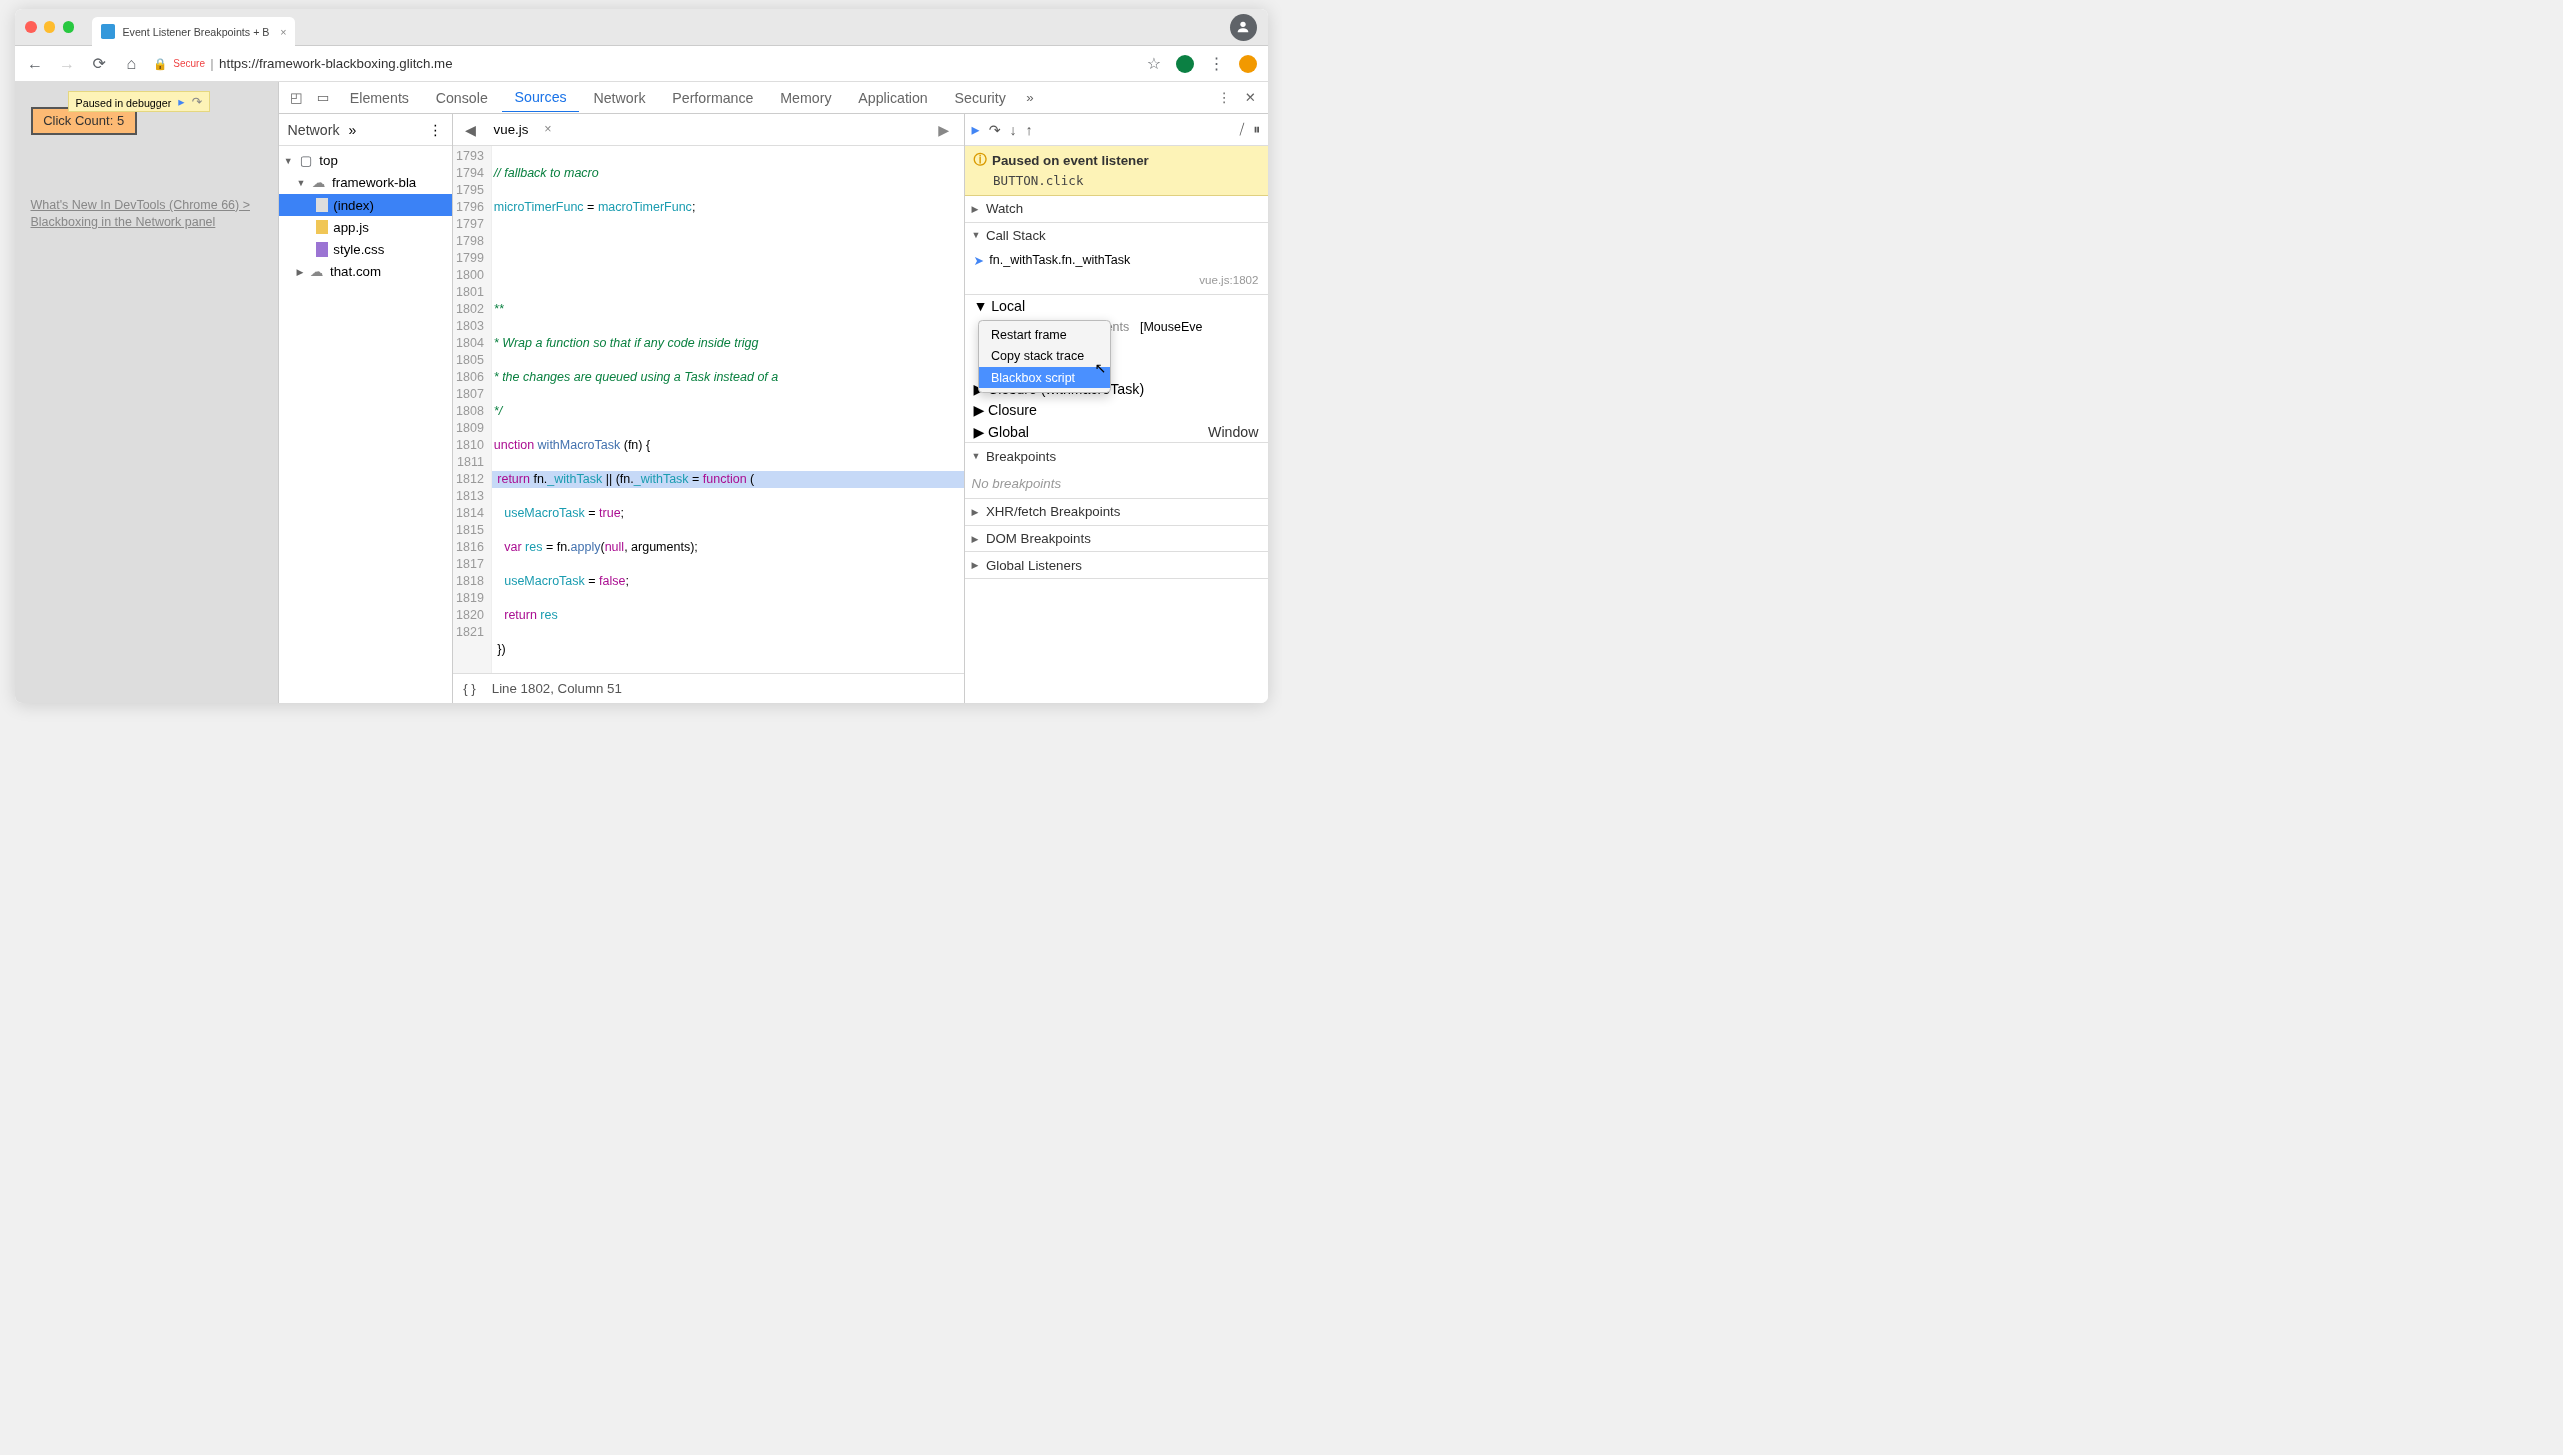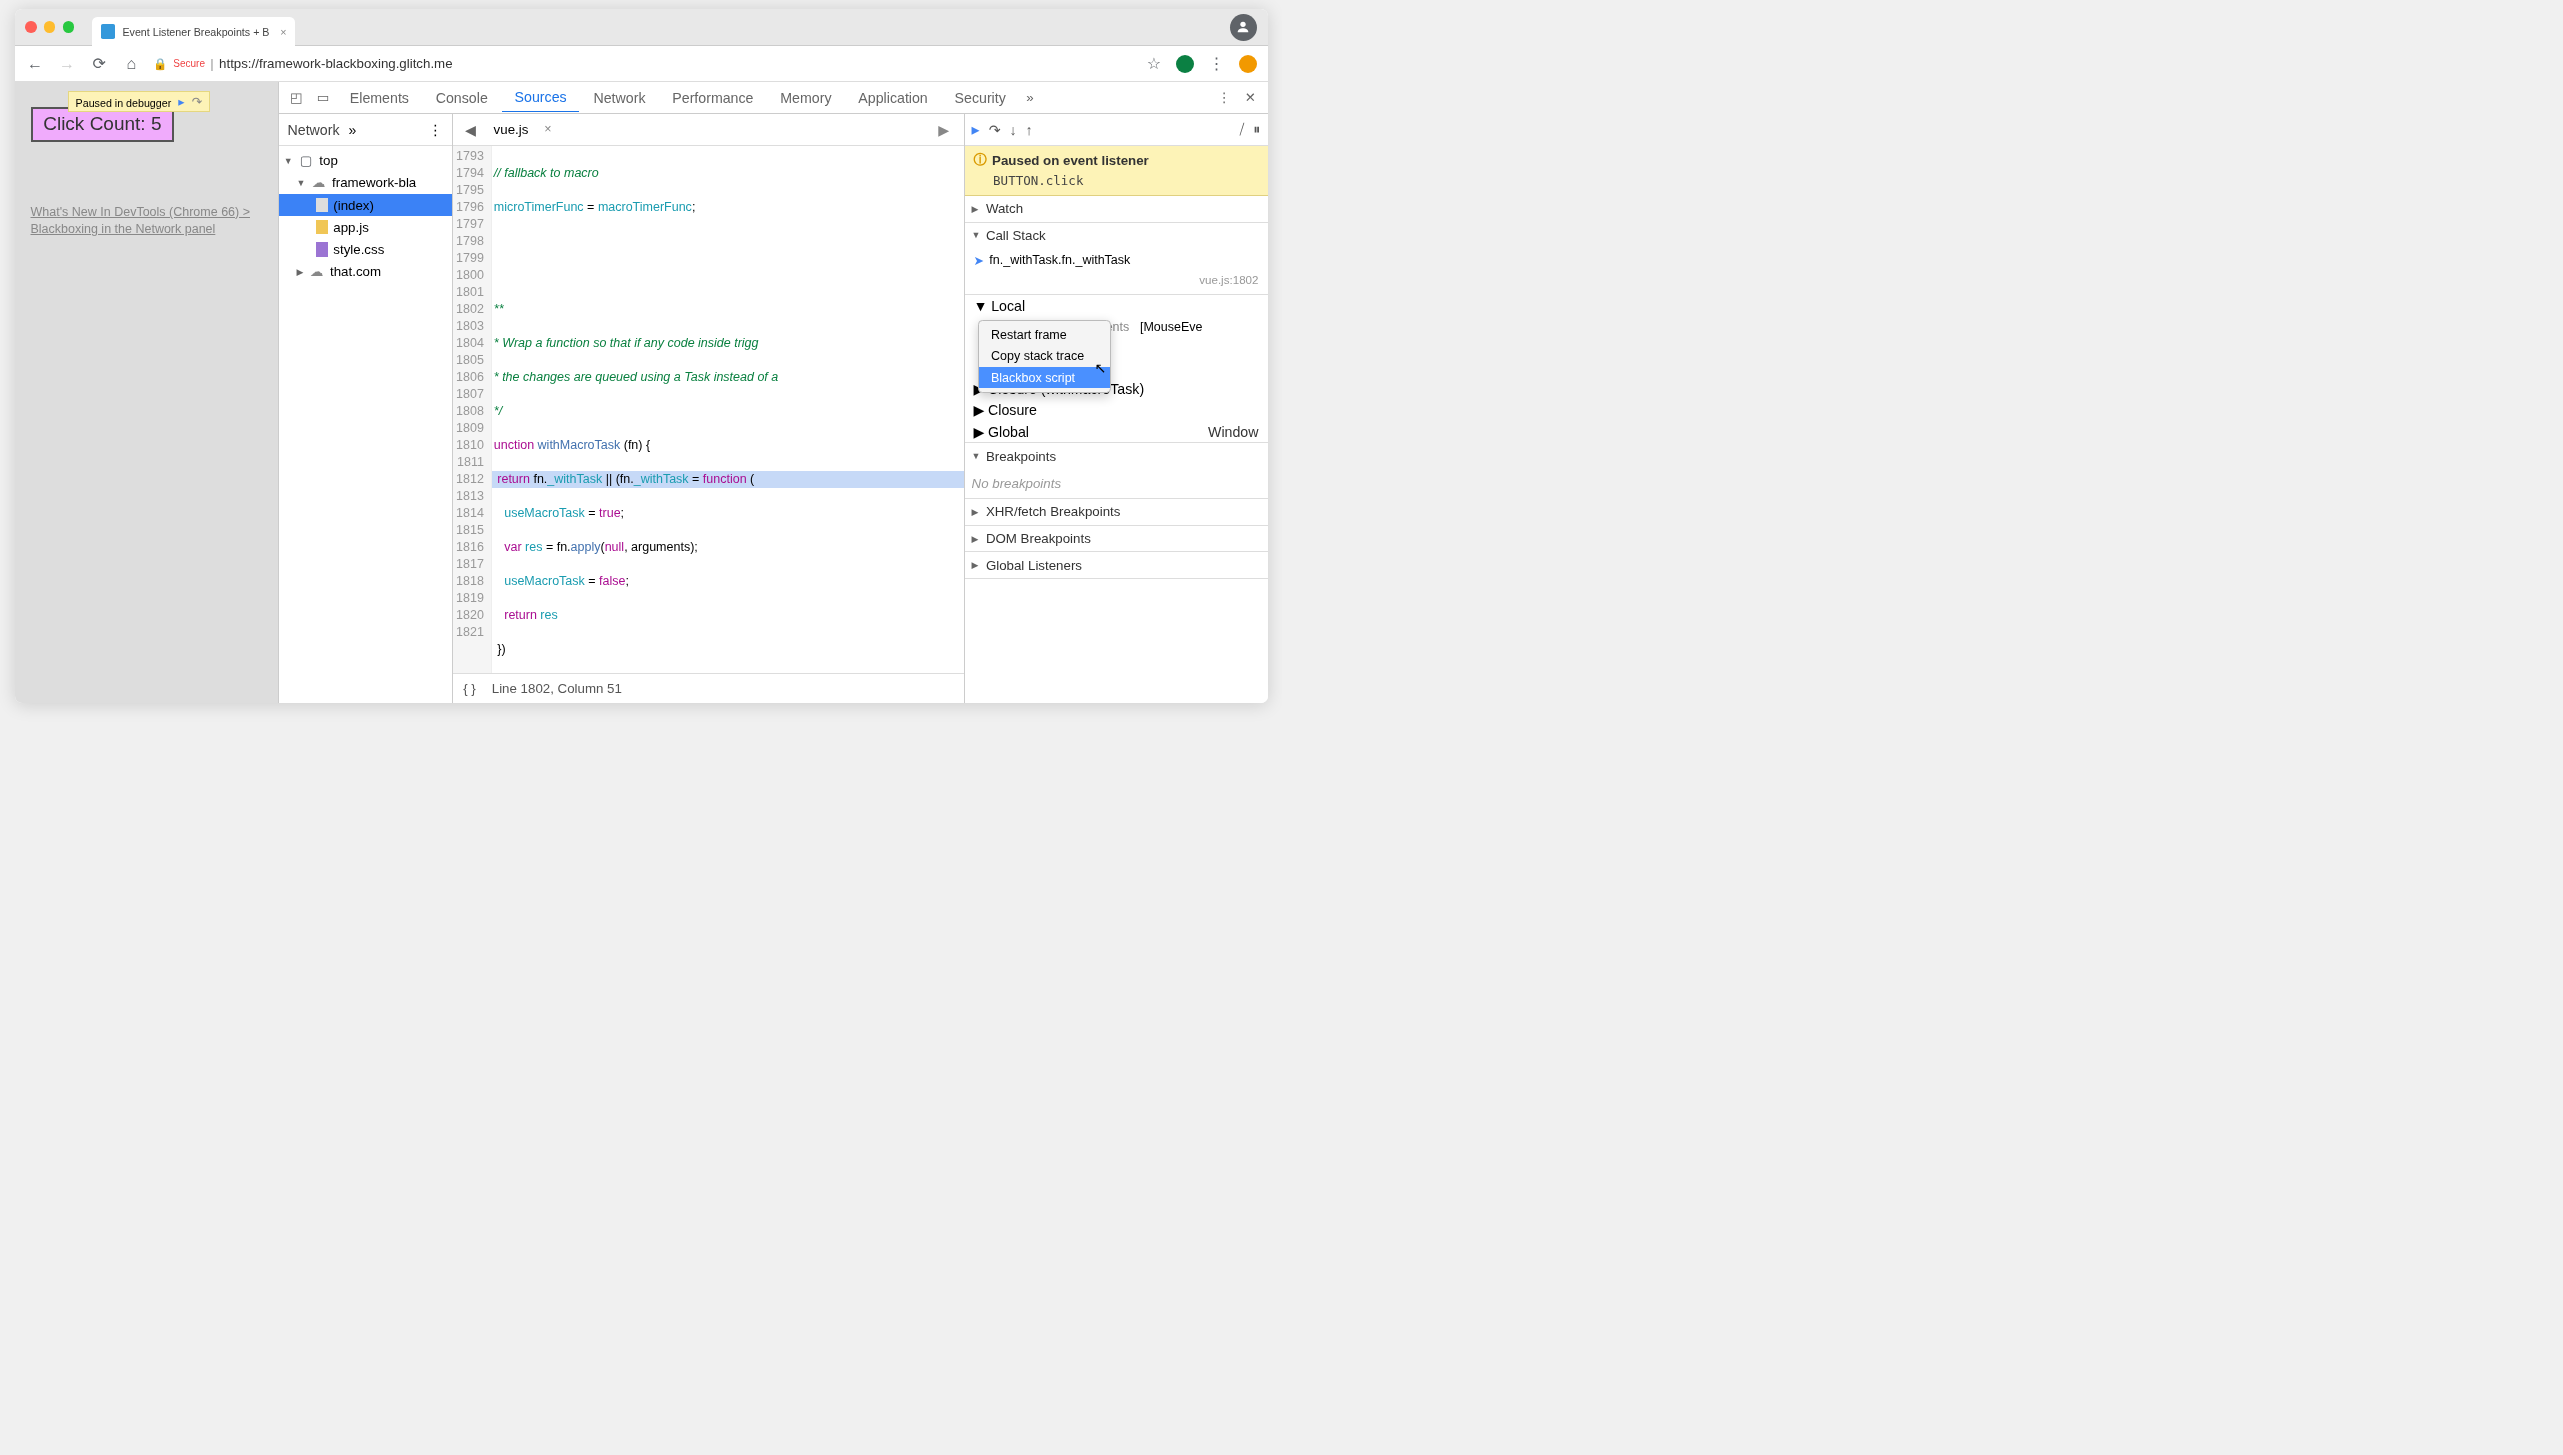--- a/index.html
+++ b/index.html
@@ -20,21 +20,21 @@
 .secure-lock{color:#0b8043;font-size:11.6px}
 .secure-text{color:#ef4444;font-size:10px}
 .url-sep{color:#999}
 .url-text{color:#333}
 .ext-icon{width:18px;height:18px;border-radius:50%}
 .main-area{flex:1;display:flex;overflow:hidden}
 .webpage{width:263px;background:#ddd;padding:25px 16px;position:relative;overflow:hidden}
 .dbg-overlay{position:absolute;top:9px;left:53px;background:#fdf3b7;border:0.9px solid #e5d780;padding:1.8px 7.1px;font-size:10.7px;display:flex;align-items:flex-end;gap:7.1px;z-index:2}
 .dbg-ctrl{color:#4285f4;font-size:12.5px}
 .page-title{color:#d1a7af;font-size:30px;font-weight:700;line-height:1.1;margin-bottom:30px}
-.click-btn{background:#f0abfc;border:2.7px solid #555;padding:4.4px 10.7px;font-size:19px;color:#333;display:inline-block}
+.click-btn{background:#fdba74;border:2.7px solid #555;padding:4.4px 10.7px;font-size:13px;color:#333;display:inline-block}
 .page-link{color:#888;font-size:12.5px;text-decoration:underline;margin-top:62px;line-height:1.4;display:block}
 .devtools{flex:1;display:flex;flex-direction:column;border-left:0.9px solid #ccc;background:#fff}
 .dt-tabs{height:32px;display:flex;align-items:center;border-bottom:0.9px solid #ccc;padding:0 5.3px;gap:1.8px}
 .dt-tab{padding:6.2px 12.5px;font-size:14.2px;color:#666;cursor:pointer;white-space:nowrap}
 .dt-tab.active{color:#1a73e8;border-bottom:1.8px solid #1a73e8}
 .dt-icon{font-size:13.3px;color:#666;padding:3.6px 6.2px}
 .dt-icon-right{margin-left:auto}
 .dt-body{flex:1;display:flex;overflow:hidden}
 .sources-nav{width:174px;border-right:0.9px solid #ccc;display:flex;flex-direction:column}
 .nav-header{height:32px;display:flex;align-items:center;padding:0 9px;border-bottom:0.9px solid #ddd;gap:9px}

